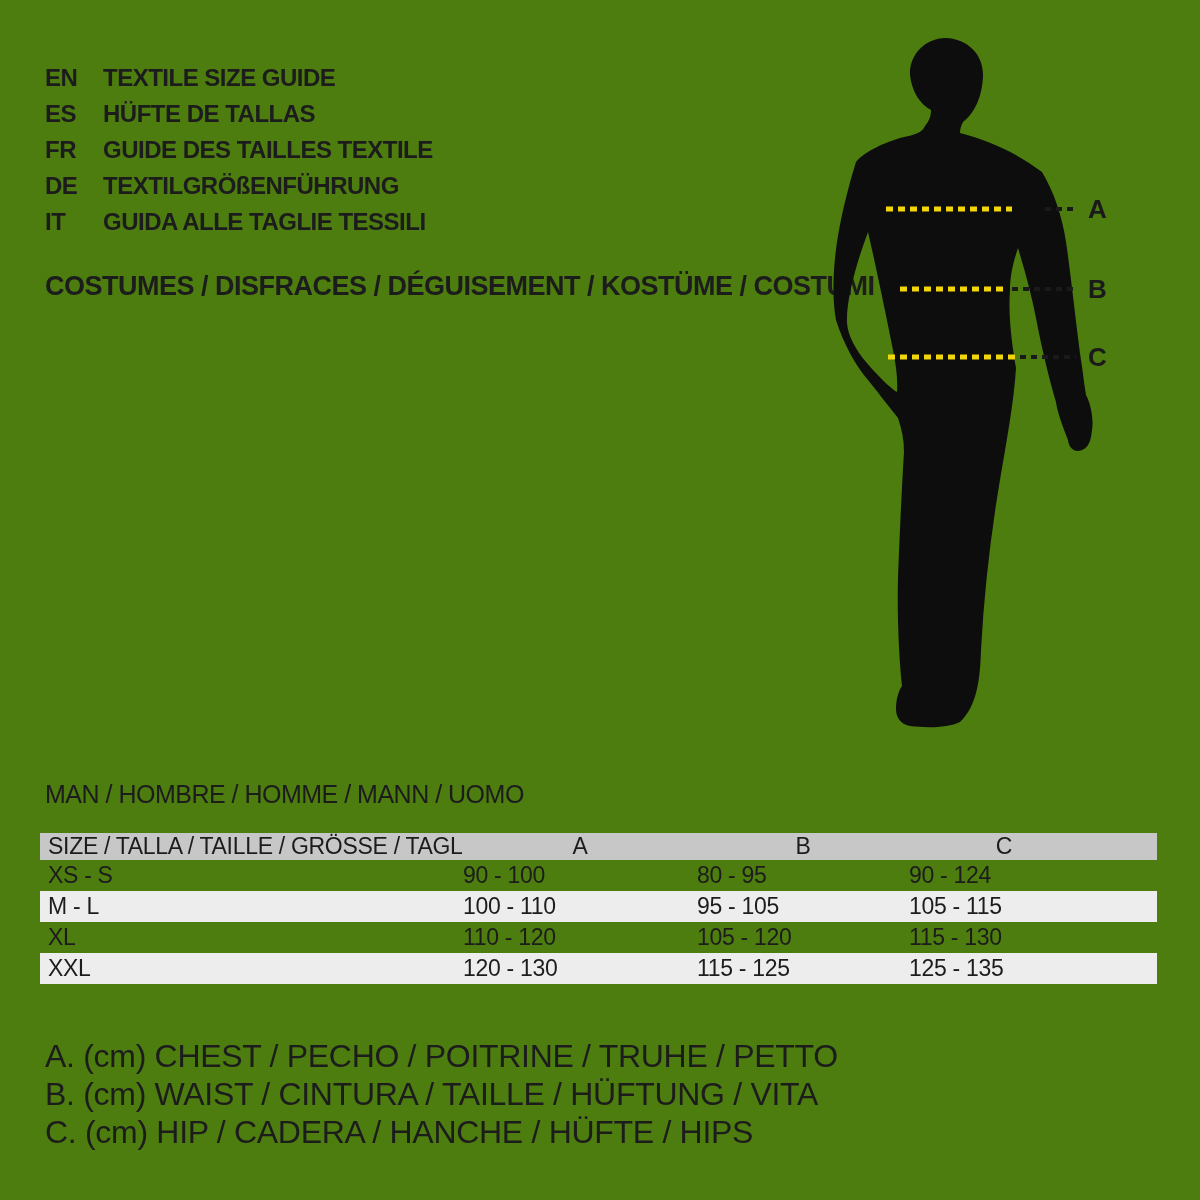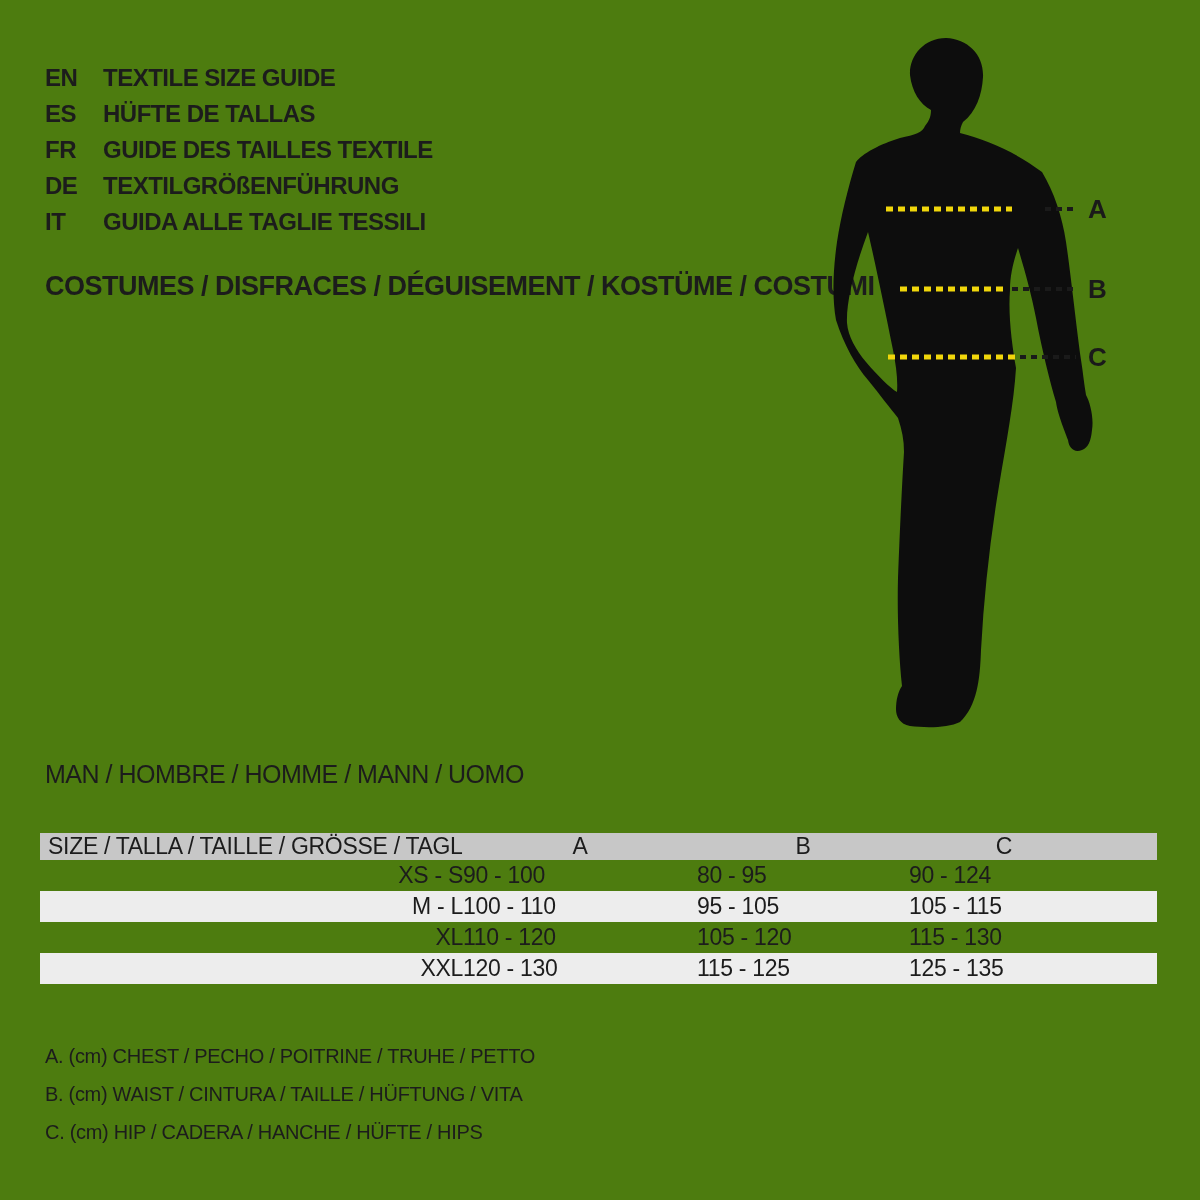--- a/index.html
+++ b/index.html
@@ -15,33 +15,33 @@
   
   .costumes-title{
     position:absolute;left:45px;top:271px;font-size:27px;font-weight:700;
     letter-spacing:-0.5px;white-space:nowrap;
   }
   
   .figure-wrap{position:absolute;left:820px;top:20px;width:380px;height:740px;}
   .figure-wrap svg{display:block;width:380px;height:740px;}
   .measure-label{font-family:"Liberation Sans",sans-serif;font-size:26px;font-weight:700;fill:#1a1a1a;}
   
-  .man-title{position:absolute;left:45px;top:760px;font-size:25px;font-weight:400;letter-spacing:-0.5px;white-space:nowrap;text-align:right;}
+  .man-title{position:absolute;left:45px;top:780px;font-size:25px;font-weight:400;letter-spacing:-0.5px;white-space:nowrap;text-align:right;}
   
   .size-table{position:absolute;left:40px;top:833px;width:1117px;border-collapse:collapse;table-layout:fixed;}
   .size-table td,.size-table th{padding:0;border:none;font-weight:400;font-size:23px;letter-spacing:-0.3px;white-space:nowrap;overflow:hidden;}
   .size-table thead th{height:27px;background:#c7c7c7;text-align:left;vertical-align:middle;}
   .size-table thead th.val{text-align:center;}
-  .size-table tbody td{height:31px;vertical-align:middle;text-align:right;}
+  .size-table tbody td{height:31px;vertical-align:middle;}
   .size-table tbody td.val{text-align:left;}
   .size-table tbody tr.striped{background:#ededed;}
   .size-table .first{padding-left:8px;}
   
   .legend{position:absolute;left:45px;top:1037px;}
-  .legend-row{height:38px;line-height:38px;font-size:20px;letter-spacing:-0.3px;white-space:nowrap;}
+  .legend-row{height:38px;line-height:38px;font-size:32px;letter-spacing:-0.3px;white-space:nowrap;}
 </style>
 </head>
 <body>
 
 <div id="canvas">
 
   <div class="lang-list">
     <div class="lang-row">
       <span class="lang-code">EN</span>
       <span class="lang-label">TEXTILE SIZE GUIDE</span>

